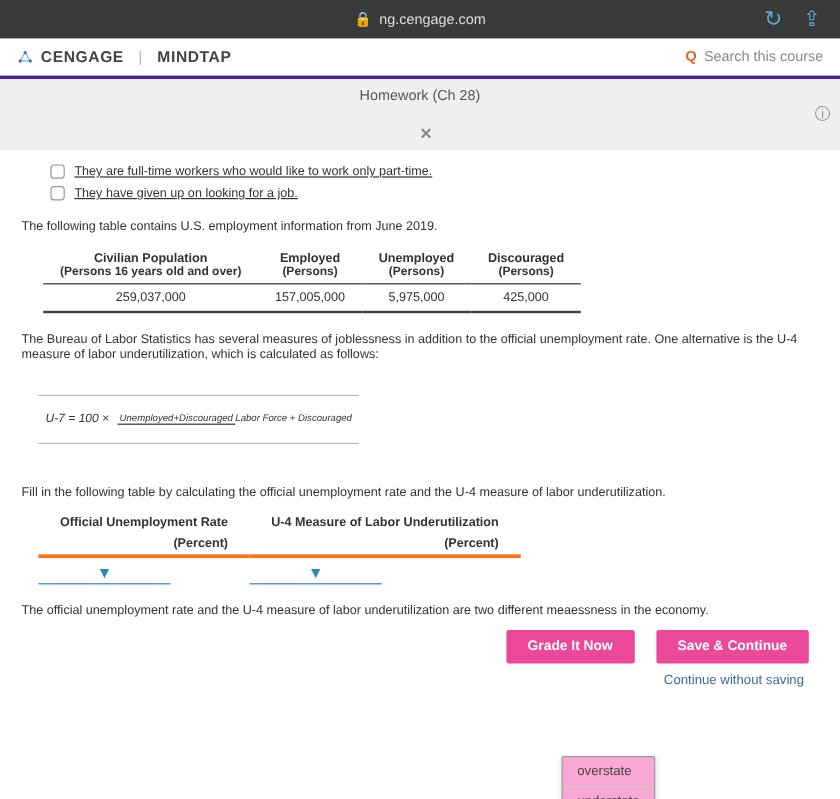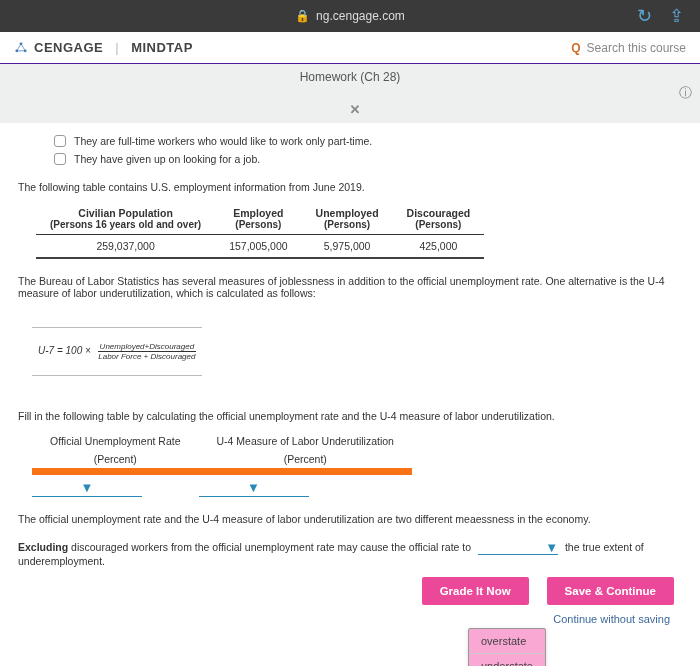--- a/index.html
+++ b/index.html
@@ -5,49 +5,49 @@
 * { margin:0; padding:0; box-sizing:border-box; }
 body { font-family: Arial, Helvetica, sans-serif; font-size:11px; color:#333; background:#f5f5f5; width:700px; height:666px; overflow:hidden; }
 
 .browser-bar { height:32px; background:#3a3a3a; display:flex; align-items:center; justify-content:center; position:relative; }
 .url-wrap { display:flex; align-items:center; gap:6px; color:#ddd; font-size:12px; }
 .lock { color:#aaa; }
 .reload, .share { position:absolute; color:#5ba7d4; font-size:18px; }
 .reload { right:48px; top:5px; }
 .share { right:16px; top:5px; }
 
-.app-header { background:#fff; padding:8px 14px; display:flex; align-items:center; border-bottom:1px solid #4c1d95; }
+.app-header { background:#fff; padding:8px 14px; display:flex; align-items:flex-start; border-bottom:3px solid #4c1d95; }
 .brand { display:flex; align-items:center; gap:6px; color:#444; font-weight:600; font-size:13px; letter-spacing:.5px; }
 .brand-ico { width:14px; height:14px; }
 .pipe { color:#bbb; margin:0 6px; font-weight:300; }
 .search { margin-left:auto; display:flex; align-items:center; gap:6px; color:#888; font-size:12px; }
 .search-ico { color:#d46a24; font-weight:bold; }
 
 .subheader { background:#eef0f0; padding:6px 8px; display:flex; align-items:center; font-size:12px; color:#555;flex-direction:column; }
 .info-ico, .close-ico { margin-left:auto; color:#888; font-size:13px; }
 .close-ico { margin-left:10px; font-weight:bold; }
 
 .content { background:#fff; padding:6px 18px 8px 18px; height:565px; overflow:hidden; position:relative; }
-.chk-line { display:flex; align-items:center; gap:8px; margin:6px 0 6px 36px; font-size:10.5px; }
+.chk-line { display:flex; align-items:center; gap:8px; margin:6px 0 6px 24px; font-size:10.5px;text-decoration:underline; }
 .chk { width:12px; height:12px; border:1px solid #999; border-radius:3px; display:inline-block; }
 .para { font-size:10.5px; margin:16px 0 10px 0; }
 .ital { }
 
 table.data { border-collapse:collapse; margin:6px 0 6px 18px; font-size:10.5px; }
 table.data th { font-weight:bold; padding:4px 14px; border-bottom:1px solid #333; }
 table.data td { padding:5px 14px; text-align:center; border-bottom:2px solid #404040; }
 table.data .sub { font-size:10px; }
 
 .formula-box { margin:18px 0 18px 14px; border-top:1px solid #bbb; border-bottom:1px solid #bbb; padding:14px 6px; display:inline-block; font-size:10px; font-style:italic; }
-.frac { display:inline-flex; flex-direction:column; text-align:center; font-size:8px; vertical-align:middle; margin-left:4px; }
+.frac { display:inline-flex; flex-direction:row; text-align:center; font-size:8px; vertical-align:middle; margin-left:4px; }
 .frac .num { border-bottom:1px solid #333; padding:0 2px; }
 
 table.fill { border-collapse:collapse; margin:4px 0 4px 14px; font-size:10.5px; }
-table.fill th { font-weight:normal; padding:3px 18px; }
-table.fill .sub { border-bottom:7px solid #f97316; padding-bottom:3px; }
+table.fill th { font-weight:bold; padding:3px 18px;text-align:right; }
+table.fill .sub { border-bottom:3px solid #f97316; padding-bottom:3px; }
 .drop { display:inline-flex; align-items:center; justify-content:center; width:110px; border-bottom:1px solid #2a8ab5; height:18px; margin-top:4px; }
 .caret { color:#2a8ab5; font-size:13px; }
 
 .menu { position:absolute; left:420px; top:505px; background:#f9a8d4; border:1px solid #999; border-radius:2px; box-shadow:0 1px 4px rgba(0,0,0,.15); z-index:5;margin-left:48px; }
 .menu-item { padding:6px 12px; font-size:11px; color:#444; cursor:pointer; }
 .menu-item + .menu-item { border-top:1px solid #ccc; }
 .menu-notch { position:absolute; left:50%; bottom:-6px; transform:translateX(-50%) rotate(45deg); width:10px; height:10px; background:#fff; border-right:1px solid #999; border-bottom:1px solid #999; }
 
 .inline-drop { display:inline-flex; align-items:center; width:80px; border-bottom:1px solid #2a8ab5; height:14px; vertical-align:middle; margin:0 4px; }
 .inline-drop .caret { margin-left:auto; }
@@ -173,27 +173,20 @@
   <p class="para">
     <span>The official unemployment rate and the U-4 measure of labor underutilization are two different mea</span><span>essness in the economy.</span>
   </p>
 
   <div class="menu">
     <div class="menu-item">overstate</div>
     <div class="menu-item">understate</div>
     <div class="menu-notch"></div>
   </div>
 
-  <p class="para">
-    <span class="bold">Excluding</span><span> discouraged workers from the official unemployment rate may cause the official rate to </span>
-    <span class="inline-drop">
-        <span class="caret">▼</span>
-      </span>
-    <span> the true extent of underemployment.</span>
-  </p>
 
   <div class="btn-row">
     <div class="btn">Grade It Now</div>
     <div class="btn">Save &amp; Continue</div>
   </div>
   <div class="link-row">Continue without saving</div>
 
   <div class="handle"></div>
 </div>
 

